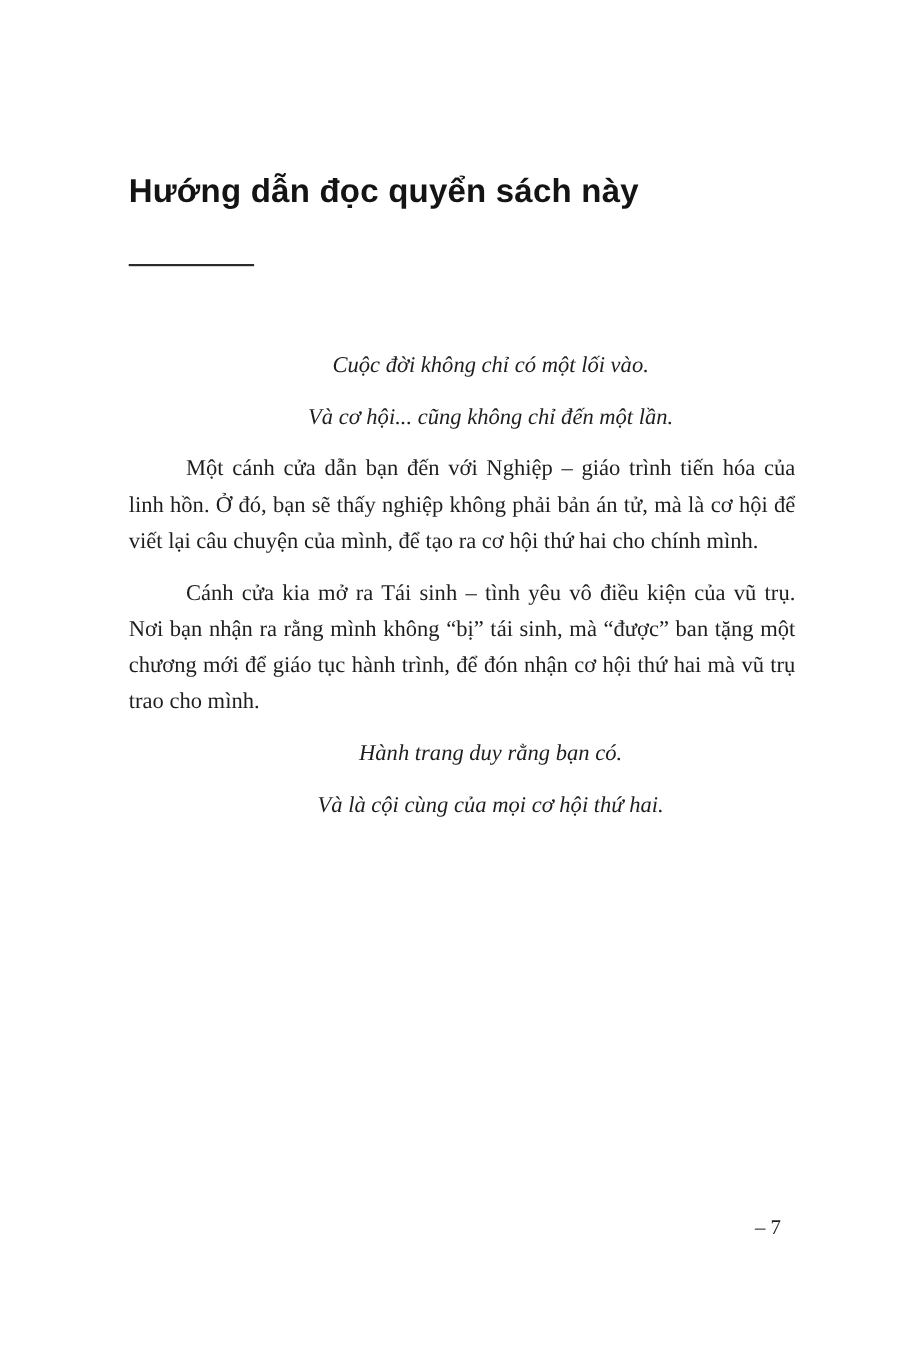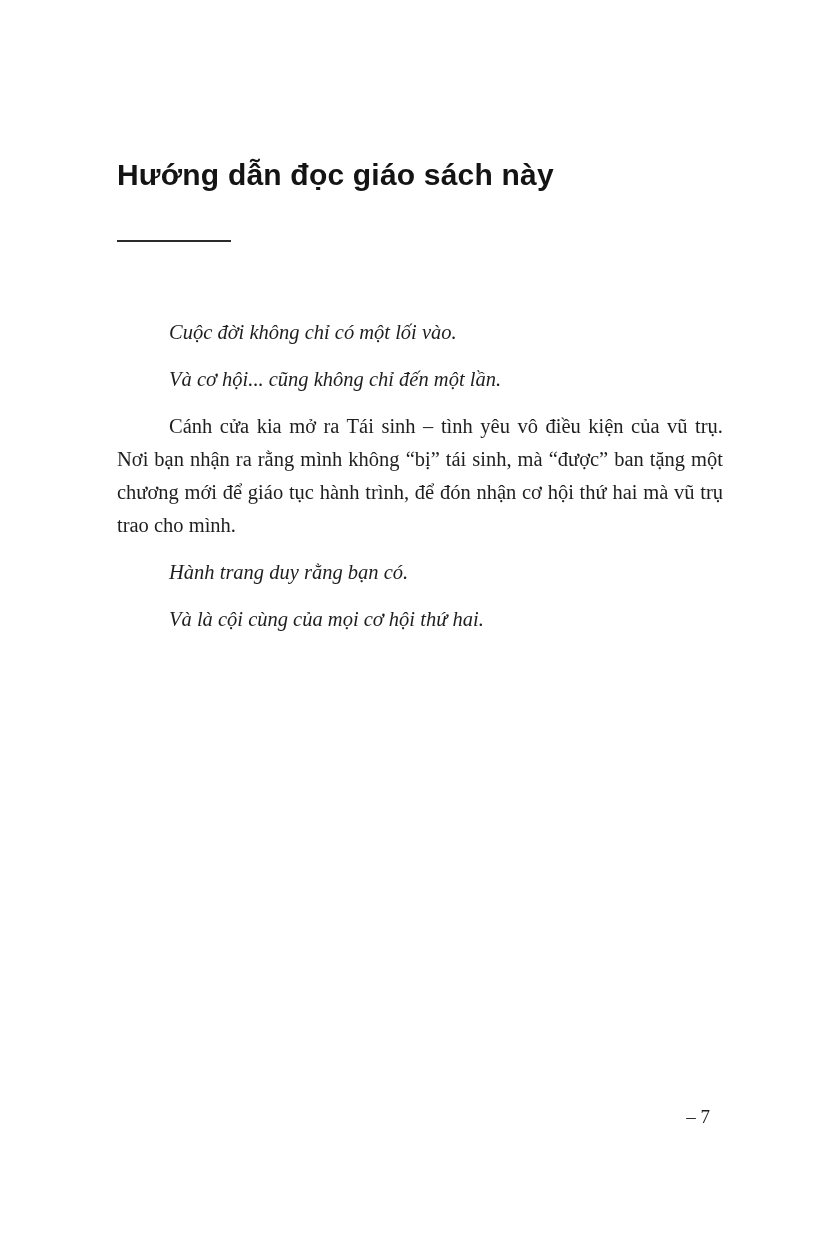--- a/index.html
+++ b/index.html
@@ -44,40 +44,41 @@
     font-size: 20.5px;
     line-height: 33px;
   }
   .para {
     margin: 0 0 14px 0;
     text-indent: 52px;
     text-align: justify;
   }
   .para.italic {
     font-style: italic;
-    text-align: left;
+    text-align: center;
   }
   .page-number {
     position: absolute;
     right: 128px;
     top: 1106px;
     font-size: 19px;
     color: #1e1e1e;
   }
 </style>
 </head>
 <body>
 
 <div class="page">
-  <h1 class="title">Hướng dẫn đọc giáo sách này</h1>
+  <h1 class="title">Hướng dẫn đọc quyển sách này</h1>
 
   <div class="rule"></div>
 
   <div class="body-text" id="paragraphs">
       <p class="para italic">Cuộc đời không chỉ có một lối vào.</p>
       <p class="para italic">Và cơ hội... cũng không chỉ đến một lần.</p>
+      <p class="para normal">Một cánh cửa dẫn bạn đến với Nghiệp – giáo trình tiến hóa của linh hồn. Ở đó, bạn sẽ thấy nghiệp không phải bản án tử, mà là cơ hội để viết lại câu chuyện của mình, để tạo ra cơ hội thứ hai cho chính mình.</p>
       <p class="para normal">Cánh cửa kia mở ra Tái sinh – tình yêu vô điều kiện của vũ trụ. Nơi bạn nhận ra rằng mình không “bị” tái sinh, mà “được” ban tặng một chương mới để giáo tục hành trình, để đón nhận cơ hội thứ hai mà vũ trụ trao cho mình.</p>
       <p class="para italic">Hành trang duy rằng bạn có.</p>
       <p class="para italic">Và là cội cùng của mọi cơ hội thứ hai.</p>
     </div>
 
   <div class="page-number">– 7</div>
 </div>
 
 </body></html>

